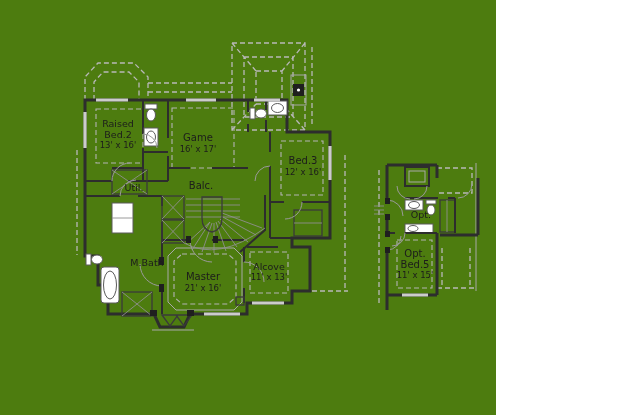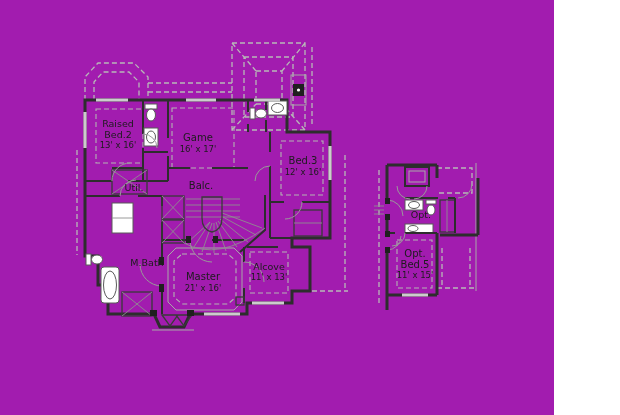--- a/index.html
+++ b/index.html
@@ -1,16 +1,16 @@
 <!DOCTYPE html>
 <html><head>
 <meta charset="utf-8">
 <style>
   html,body{margin:0;padding:0;background:#ffffff;}
-  .stage{position:relative;width:554px;height:415px;background:#a21caf;overflow:hidden;
+  .stage{position:relative;width:496px;height:415px;background:#4d7c0f;overflow:hidden;
          font-family:"DejaVu Sans","Liberation Sans",sans-serif;}
   svg text{font-family:"DejaVu Sans","Liberation Sans",sans-serif;fill:#1c1c1c;}
   .room-name{font-size:10px;}
   .room-name-sm{font-size:9.5px;}
   .room-dims{font-size:8.5px;}
   .wall{stroke:#2d2d2d;stroke-width:3;fill:none;}
   .wall-in{stroke:#2d2d2d;stroke-width:2;fill:none;}
   .wall-thin{stroke:#3a3a3a;stroke-width:1.3;fill:none;}
   .dash{stroke:#b8b8b8;stroke-width:1.3;fill:none;stroke-dasharray:5 3;}
   .dash-room{stroke:#b3b3b3;stroke-width:1.1;fill:none;stroke-dasharray:5 3;}

